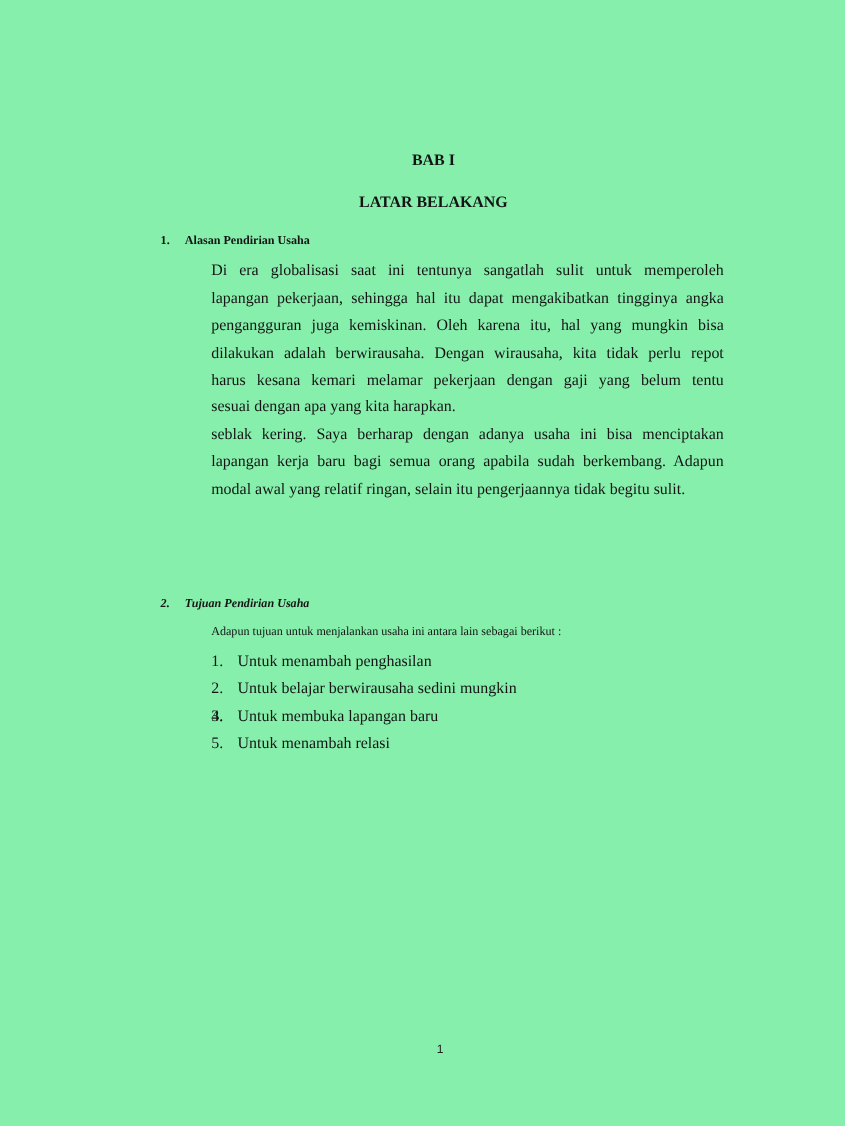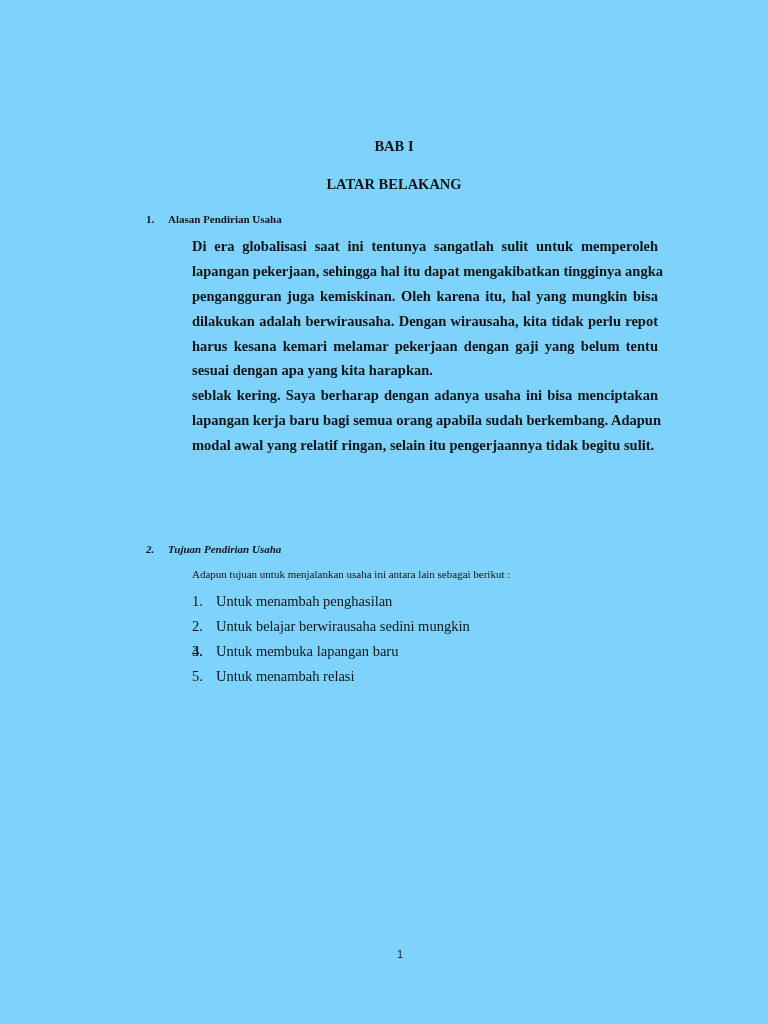--- a/index.html
+++ b/index.html
@@ -12,21 +12,21 @@
       height: 1024px;
       position: relative;
       overflow: hidden;
       font-family: "Liberation Serif", serif;
       color: #141414;
     }
     .page {
       position: absolute;
       left: 0; top: 0;
       width: 768px; height: 1024px;
-      background: #7dd3fc;
+      background: #86efac;
     }
     .title {
       position: absolute;
       left: 0;
       width: 788px;
       text-align: center;
       font-weight: bold;
       font-size: 14.5px;
       line-height: 18px;
     }
@@ -56,21 +56,20 @@
       line-height: 24.9px;
       text-align: justify;
       text-align-last: left;
     }
     .para .line {
       display: block;
       text-align: justify;
       text-align-last: justify;
       height: 24.9px;
       white-space: nowrap;
-      font-weight: bold;
     }
     .para .line.last {
       text-align-last: left;
     }
 
     .p1 { top: 234px; }
     .p2 { top: 383px; }
 
     .intro {
       position: absolute;

